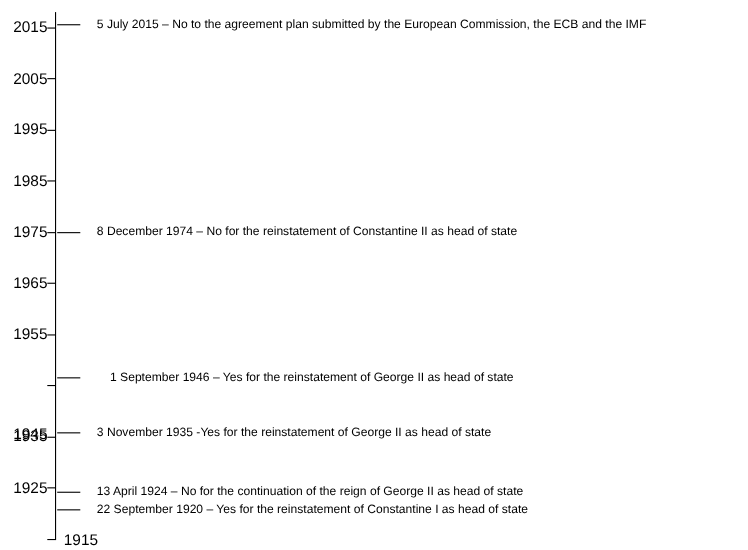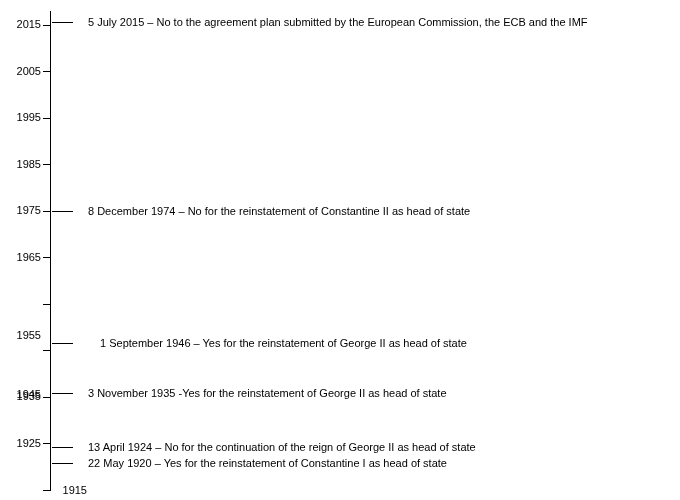--- a/index.html
+++ b/index.html
@@ -20,24 +20,24 @@
     width: 1px;
     background: #000000;
   }
   .tick {
     position: absolute;
     height: 1px;
     background: #000000;
   }
   .tick-label {
     position: absolute;
-    left: 0;
+    left: 12px;
     width: 41px;
-    text-align: right;
-    font-size: 11px;
+    text-align: left;
+    font-size: 14px;
     line-height: 13px;
     color: #000000;
     letter-spacing: 0px;
     white-space: nowrap;
   }
   .event-marker {
     position: absolute;
     height: 1px;
     background: #000000;
   }
@@ -61,21 +61,21 @@
       <div class="tick-label" style="top: 64.55px; color: rgb(0, 0, 0);">2005</div>
       <div class="tick" style="left: 43px; width: 7px; top: 117.6px; background: rgb(0, 0, 0);"></div>
       <div class="tick-label" style="top: 111.1px; color: rgb(0, 0, 0);">1995</div>
       <div class="tick" style="left: 43px; width: 7px; top: 164.15px; background: rgb(0, 0, 0);"></div>
       <div class="tick-label" style="top: 157.65px; color: rgb(0, 0, 0);">1985</div>
       <div class="tick" style="left: 43px; width: 7px; top: 210.7px; background: rgb(0, 0, 0);"></div>
       <div class="tick-label" style="top: 204.2px; color: rgb(0, 0, 0);">1975</div>
       <div class="tick" style="left: 43px; width: 7px; top: 257.25px; background: rgb(0, 0, 0);"></div>
       <div class="tick-label" style="top: 250.75px; color: rgb(0, 0, 0);">1965</div>
       <div class="tick" style="left: 43px; width: 7px; top: 303.8px; background: rgb(0, 0, 0);"></div>
-      <div class="tick-label" style="top: 297.3px; color: rgb(0, 0, 0); margin-top: 32px;">1955</div>
+      <div class="tick-label" style="top: 297.3px; color: rgb(0, 0, 0);">1955</div>
       <div class="tick" style="left: 43px; width: 7px; top: 350.35px; background: rgb(0, 0, 0);"></div>
       <div class="tick-label" style="top: 343.85px; color: rgb(0, 0, 0); margin-top: 44px;">1945</div>
       <div class="tick" style="left: 43px; width: 7px; top: 396.9px; background: rgb(0, 0, 0);"></div>
       <div class="tick-label" style="top: 390.4px; color: rgb(0, 0, 0);">1935</div>
       <div class="tick" style="left: 43px; width: 7px; top: 443.45px; background: rgb(0, 0, 0);"></div>
       <div class="tick-label" style="top: 436.95px; color: rgb(0, 0, 0);">1925</div>
       <div class="tick" style="left: 43px; width: 7px; top: 490px; background: rgb(0, 0, 0);"></div>
       <div class="tick-label" style="top: 483.5px; color: rgb(0, 0, 0); padding-left: 46px;">1915</div>
     </div>
   <div id="events-layer">
@@ -83,15 +83,15 @@
       <div class="event-label" style="left: 88px; top: 16.1259px; color: rgb(0, 0, 0);">5 July 2015 – No to the agreement plan submitted by the European Commission, the ECB and the IMF</div>
       <div class="event-marker" style="left: 52px; width: 21px; top: 210.979px; background: rgb(0, 0, 0);"></div>
       <div class="event-label" style="left: 88px; top: 204.979px; color: rgb(0, 0, 0);">8 December 1974 – No for the reinstatement of Constantine II as head of state</div>
       <div class="event-marker" style="left: 52px; width: 21px; top: 342.576px; background: rgb(0, 0, 0);"></div>
       <div class="event-label" style="left: 100px; top: 336.576px; color: rgb(0, 0, 0);">1 September 1946 – Yes for the reinstatement of George II as head of state</div>
       <div class="event-marker" style="left: 52px; width: 21px; top: 392.99px; background: rgb(0, 0, 0);"></div>
       <div class="event-label" style="left: 88px; top: 386.99px; color: rgb(0, 0, 0);">3 November 1935 -Yes for the reinstatement of George II as head of state</div>
       <div class="event-marker" style="left: 52px; width: 21px; top: 446.802px; background: rgb(0, 0, 0);"></div>
       <div class="event-label" style="left: 88px; top: 440.802px; color: rgb(0, 0, 0); text-align: center;">13 April 1924 – No for the continuation of the reign of George II as head of state</div>
       <div class="event-marker" style="left: 52px; width: 21px; top: 462.582px; background: rgb(0, 0, 0);"></div>
-      <div class="event-label" style="left: 88px; top: 456.582px; color: rgb(0, 0, 0);">22 May 1920 – Yes for the reinstatement of Constantine I as head of state</div>
+      <div class="event-label" style="left: 88px; top: 456.582px; color: rgb(0, 0, 0);">22 September 1920 – Yes for the reinstatement of Constantine I as head of state</div>
     </div>
 </div>
 
 </body></html>

